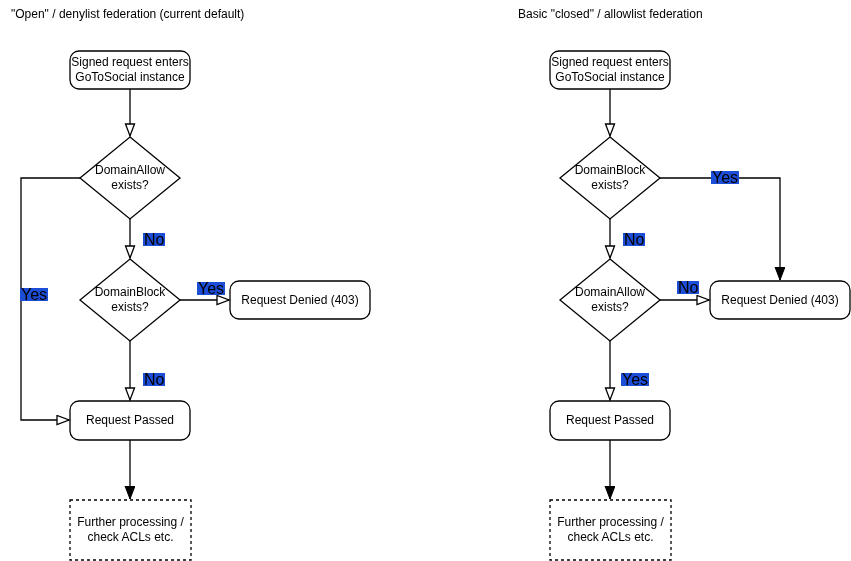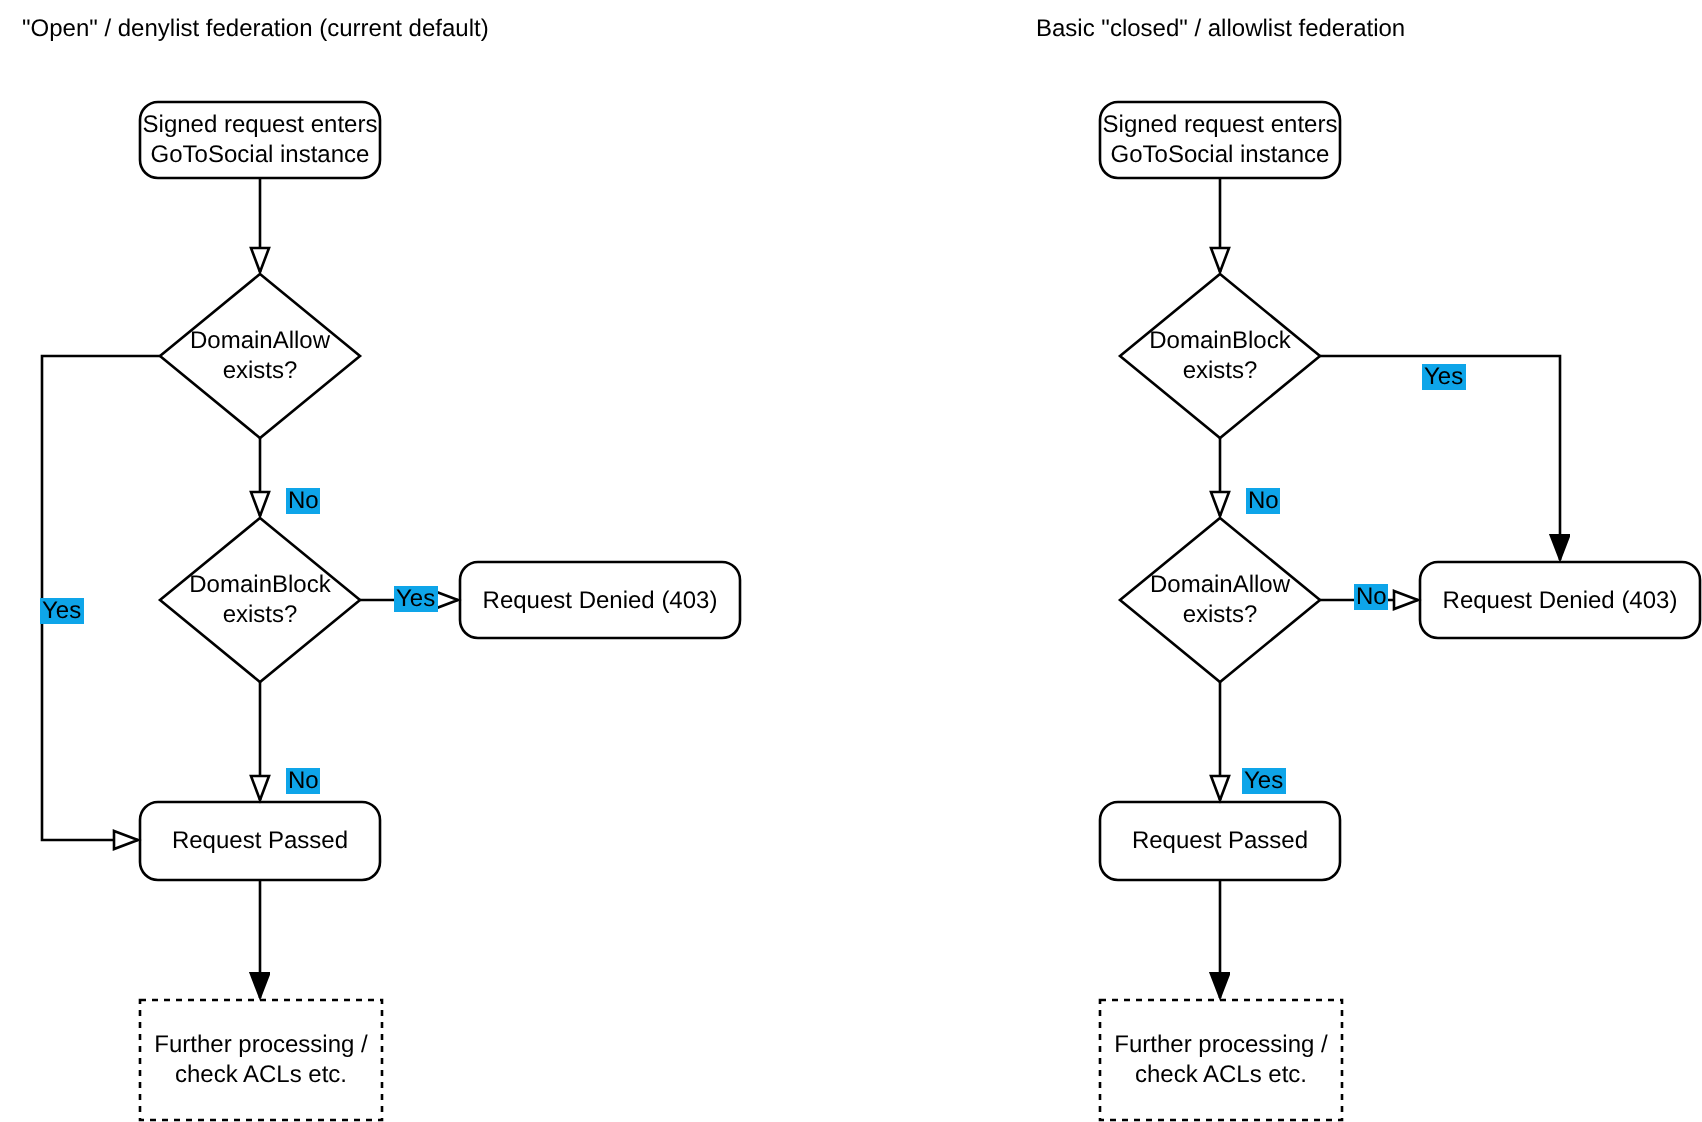--- a/index.html
+++ b/index.html
@@ -27,27 +27,26 @@
     align-items: center;
     justify-content: center;
     text-align: left;
     font-size: 12px;
     line-height: 15px;
     color: #000000;
     pointer-events: none;
   }
   .edge-label {
     position: absolute;
-    font-size: 12px;
+    font-size: 16px;
     line-height: 13px;
-    background: #0ea5e9;
+    background: #1d4ed8;
     padding: 0 1px;
     white-space: nowrap;
     color: #000000;
-    margin-top: 11px;
   }
 </style>
 </head>
 <body>
 
 <div class="canvas">
 
   <svg class="svg-layer" width="851" height="561" viewBox="0 0 851 561" xmlns="http://www.w3.org/2000/svg">
     <defs>
       <marker id="arrow-hollow" markerUnits="userSpaceOnUse" markerWidth="16" markerHeight="13" refX="13" refY="5.5" orient="auto">

